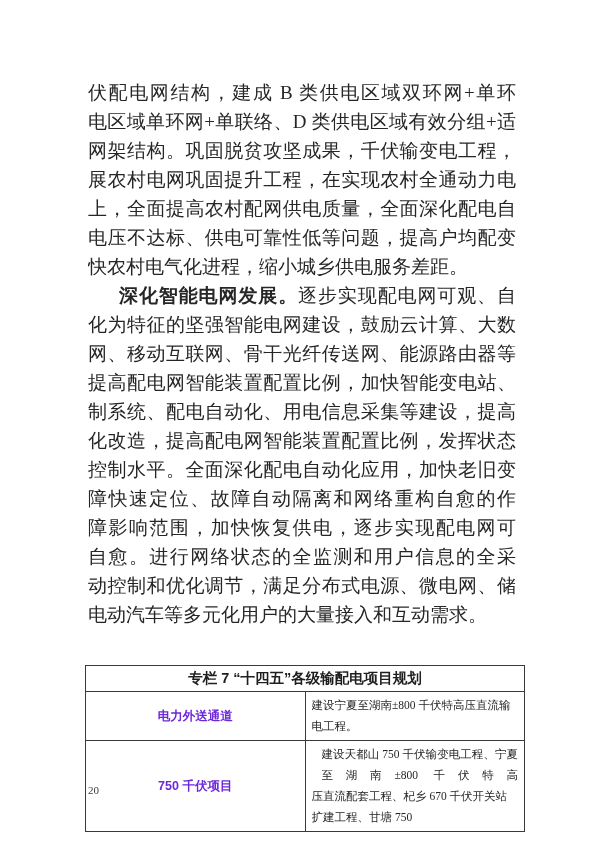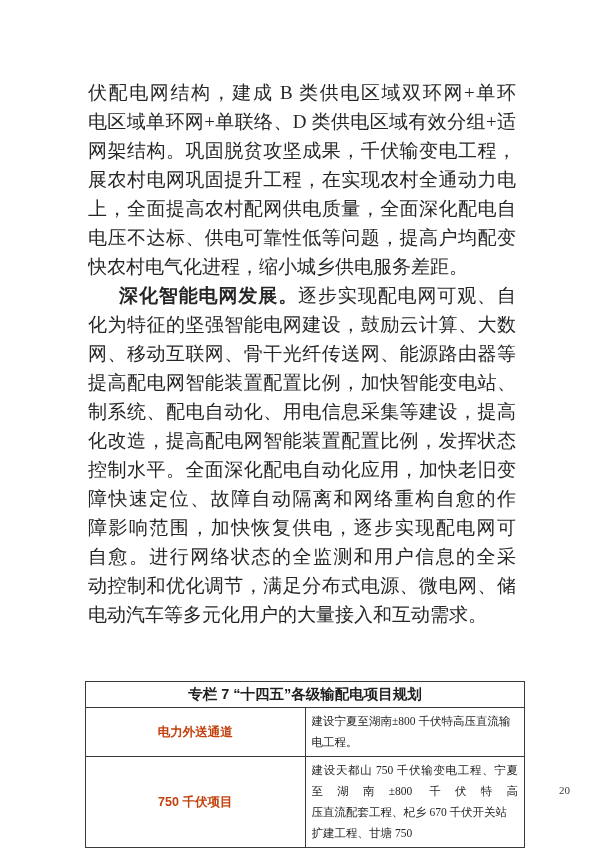--- a/index.html
+++ b/index.html
@@ -37,21 +37,21 @@
   .line.indent {
     text-indent: 31px;
   }
   .seg-bold {
     font-weight: bold;
   }
   
   .project-table {
     position: absolute;
     left: 85px;
-    top: 681px;
+    top: 665px;
     width: 440px;
     border-collapse: collapse;
     table-layout: fixed;
   }
   .project-table td {
     border: 1px solid #3a3a3a;
     padding: 0;
   }
   .title-cell {
     height: 25px;
@@ -62,45 +62,46 @@
     font-size: 14.5px;
     color: #1f1f1f;
   }
   .label-cell {
     width: 98px;
     text-align: center;
     vertical-align: middle;
     font-family: "Liberation Sans", "DejaVu Sans", sans-serif;
     font-weight: bold;
     font-size: 12.5px;
-    color: #c2410c;
+    color: #6d28d9;
   }
   .content-cell {
     vertical-align: middle;
     padding: 3px 6px !important;
     font-size: 11.5px;
   }
   .row-h1 { height: 32px; }
   .row-h2 { height: 48px; }
   .cell-line {
     line-height: 21px;
     overflow: hidden;
     text-align: left;
   }
   .cell-line.just {
     text-align: justify;
     text-align-last: justify;
+    margin-left: 10px;
   }
   
   .footer {
     position: absolute;
-    left: 82px;
+    left: 88px;
     top: 780px;
     width: 488px;
-    text-align: right;
+    text-align: left;
   }
   .page-number {
     font-size: 11px;
     color: #3c3c46;
   }
 </style>
 </head>
 <body>
 
 <div class="page">

